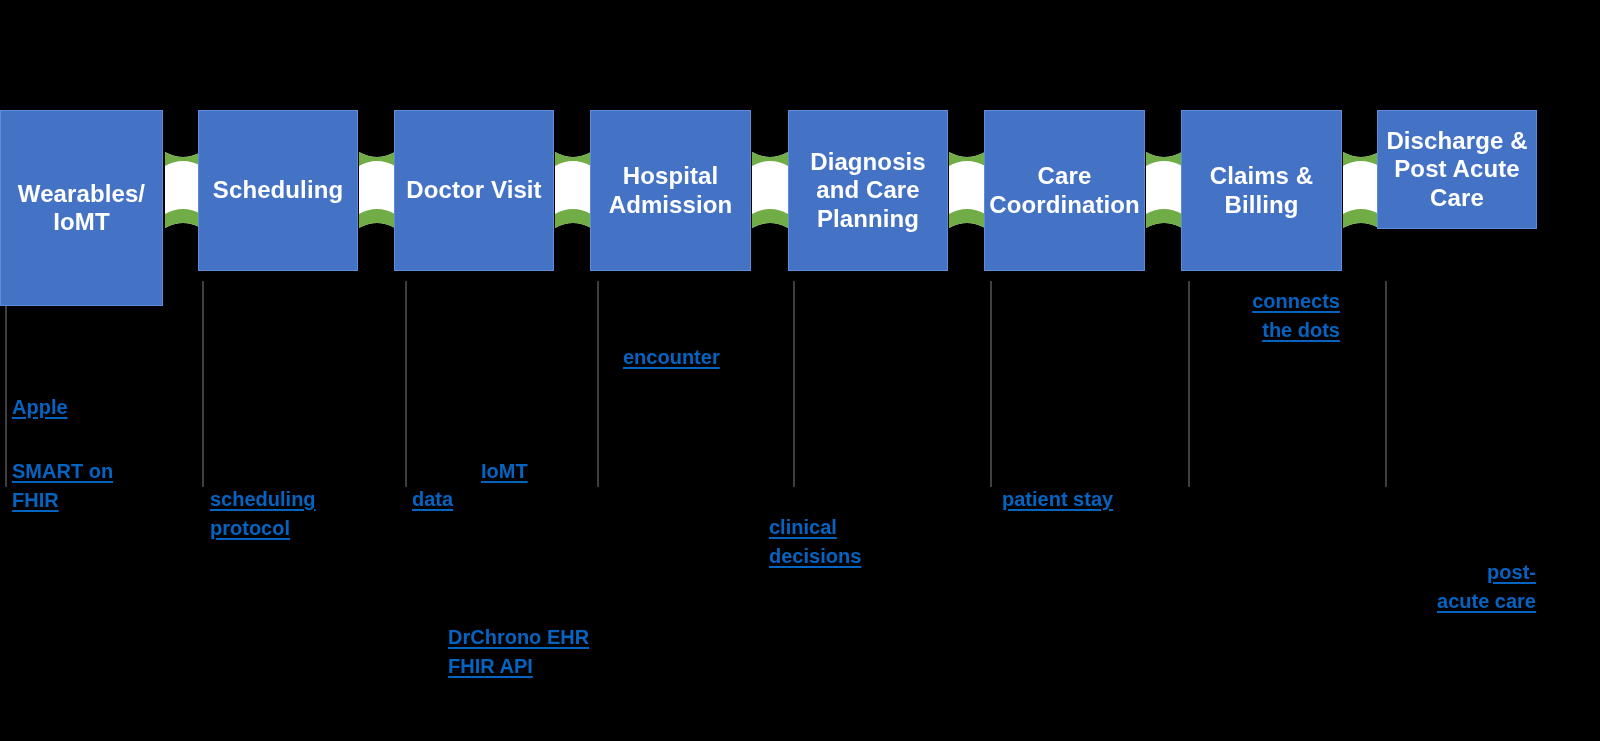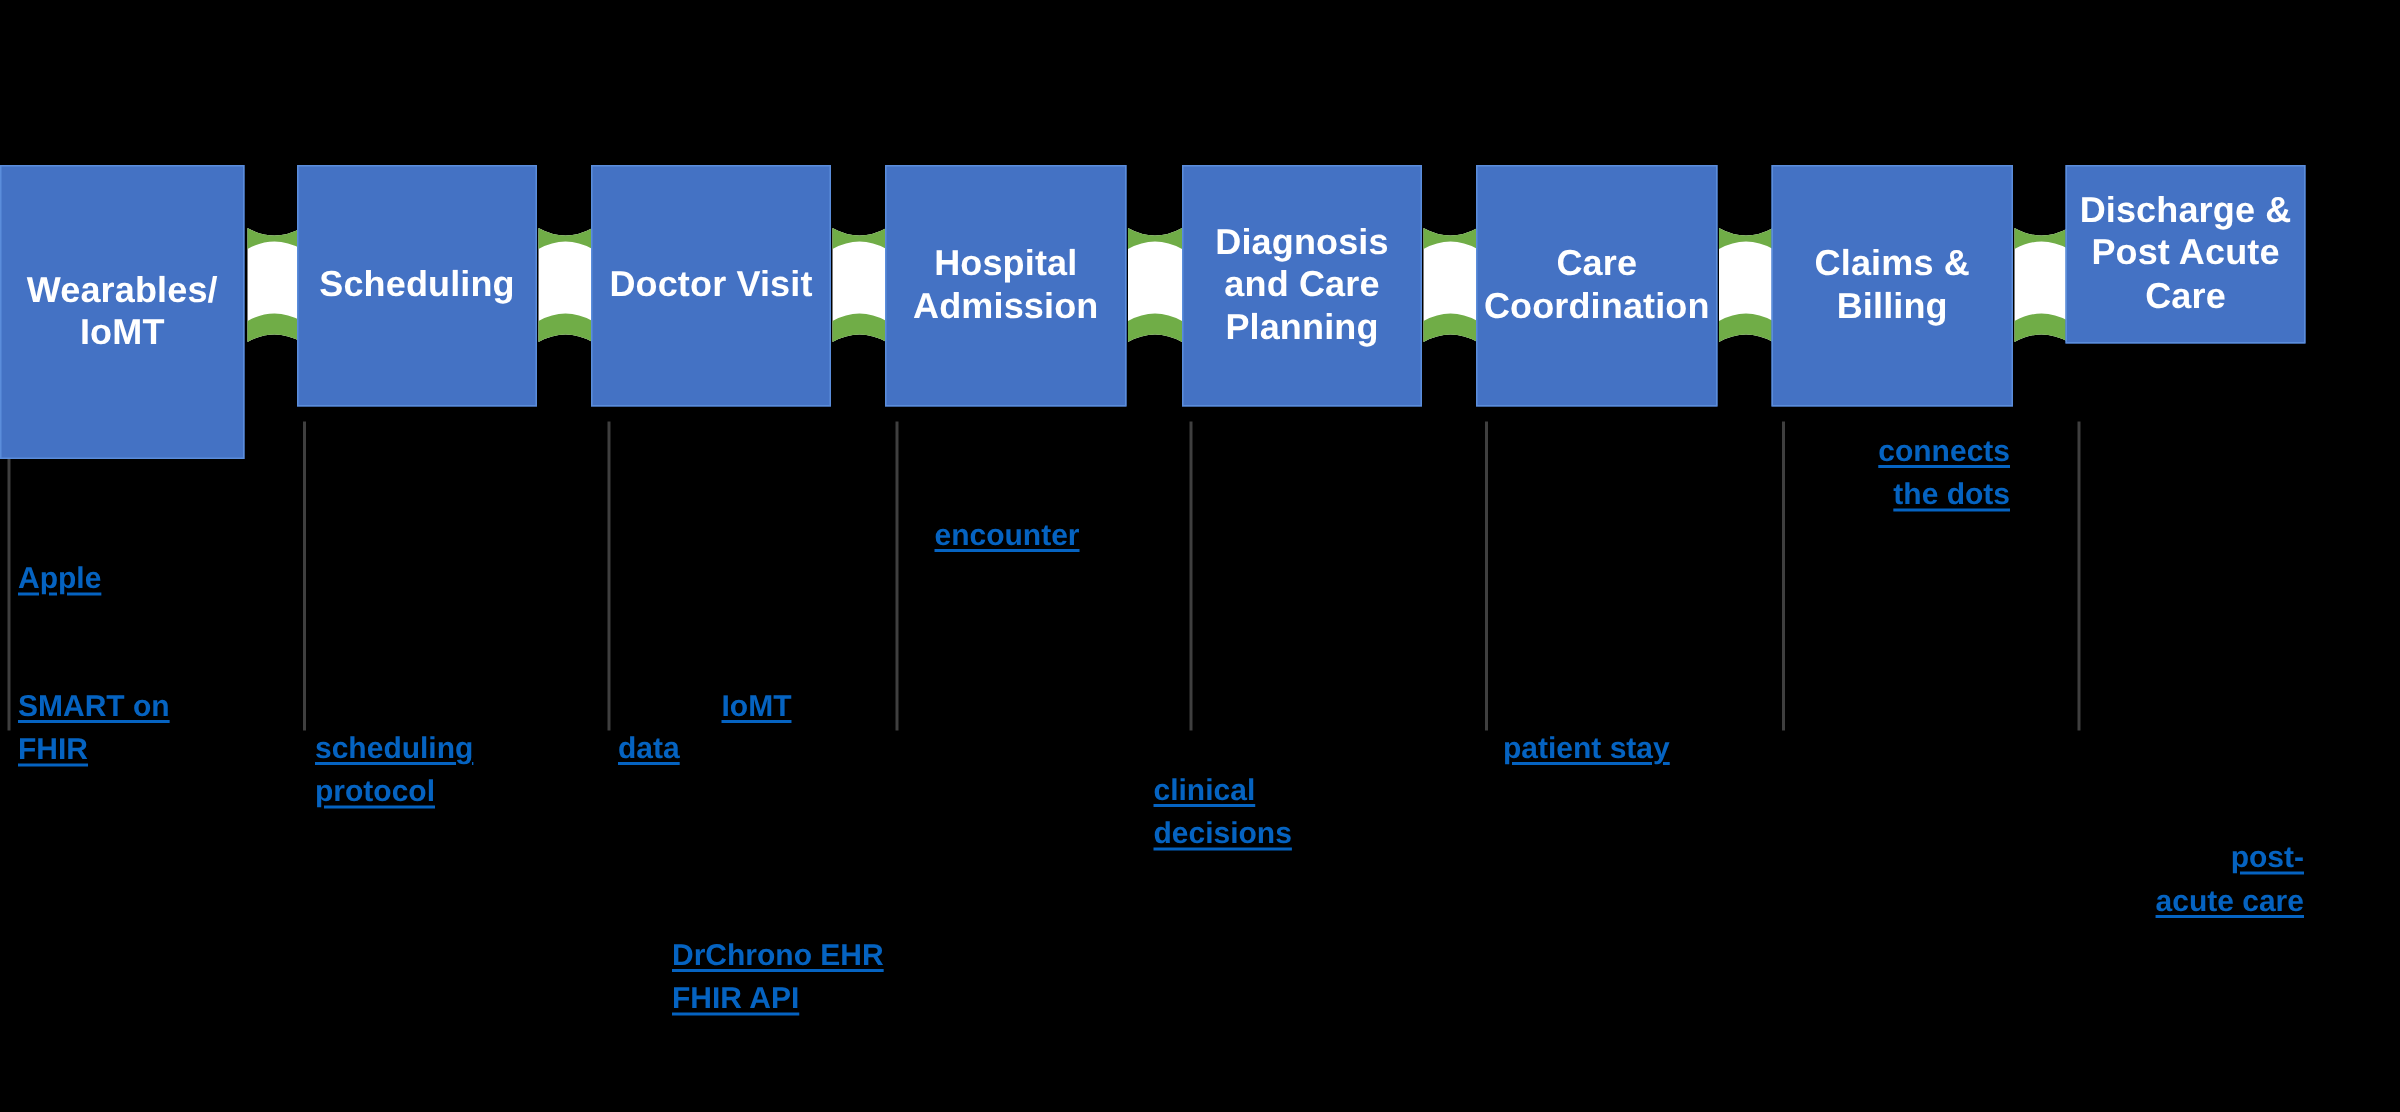--- a/index.html
+++ b/index.html
@@ -160,21 +160,21 @@
   <div class="stage-box" style="left:1181px; top:110px; width:161px; height:161px;">
     <span class="stage-label">Claims &amp;
 Billing</span>
   </div>
   <div class="stage-box" style="left:1377px; top:110px; width:160px; height:119px;">
     <span class="stage-label">Discharge &amp;
 Post Acute
 Care</span>
   </div>
 
-  <a class="note left" style="left:12px;  top:372px;">Apple</a>
+  <a class="note left" style="left:12px;  top:393px;">Apple</a>
   <a class="note left" style="left:12px;  top:457px;">SMART on
 FHIR </a>
   <a class="note left" style="left:210px; top:485px;">scheduling
 protocol </a>
   <a class="note left" style="left:412px; top:485px;">data</a>
   <a class="note left" style="left:481px; top:457px;">IoMT</a>
   <a class="note left" style="left:607px; top:343px;margin-left:16px;">encounter</a>
   <a class="note left" style="left:769px; top:513px;">clinical
 decisions</a>
   <a class="note left" style="left:1002px;top:485px;">patient stay</a>

